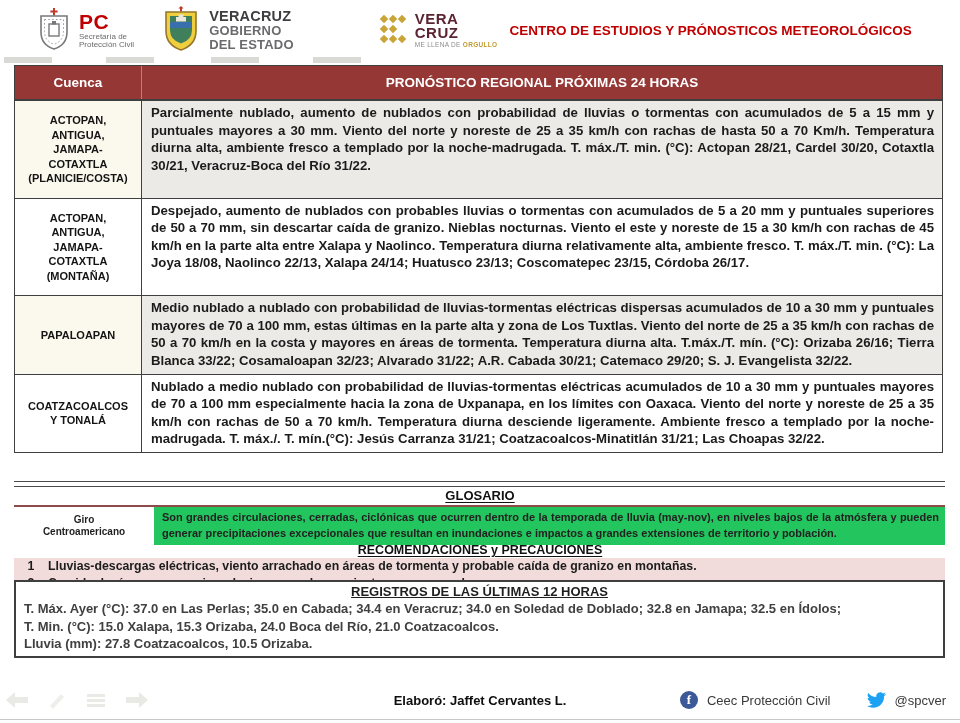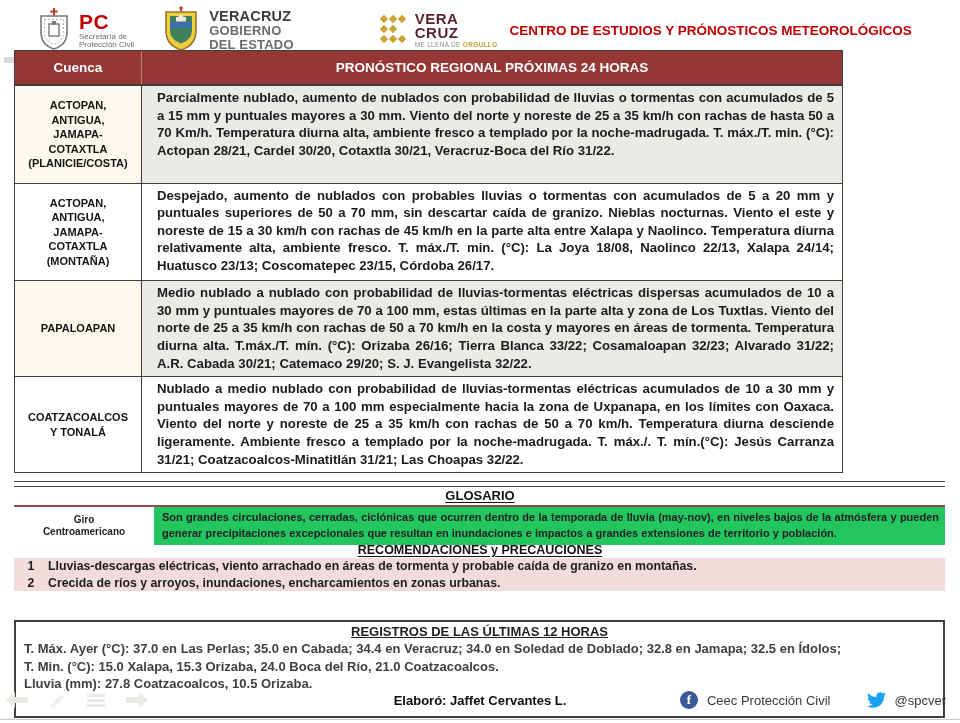--- a/index.html
+++ b/index.html
@@ -19,31 +19,31 @@
   .vc-txt { line-height: .92; }
   .vc-l { font-size: 15px; font-weight: bold; color: #5a2430; letter-spacing: .5px; }
   .vc-tag { font-size: 6.5px; color: #8c8c8c; margin-top: 3px; letter-spacing: .3px; }
   .vc-tag b { color: #bf9b30; }
   .page-title { font-size: 13.5px; font-weight: bold; color: #c00000; margin-left: 2px; white-space: nowrap; }
 
   .gray-tabs { position: absolute; top: 57px; left: 0; width: 960px; height: 6px; }
   .gray-tabs span { position: absolute; top: 0; height: 6px; width: 48px; background: #d9d9d6; }
 
   
-  .forecast-table { position: absolute; top: 50px; left: 14px; width: 829px; border: 1px solid #3f3f3f; }
+  .forecast-table { position: absolute; top: 65px; left: 14px; width: 929px; border: 1px solid #3f3f3f; }
   .t-head { display: grid; grid-template-columns: 127px 1fr; background: #953735; color: #fff; font-weight: bold; border-bottom: 1px solid #3f3f3f; }
   .t-head .hc { padding: 9px 4px; text-align: center; font-size: 13.5px; }
   .t-head .hc.first { border-right: 1px solid #b9807e; }
   .t-row { display: grid; grid-template-columns: 127px 1fr; border-top: 1px solid #3f3f3f; }
   .t-row:first-of-type { border-top: none; }
   .cell-label { display: flex; align-items: center; justify-content: center; text-align: center;
                 font-weight: bold; font-size: 11px; line-height: 1.32; white-space: pre-line;
                 border-right: 1px solid #3f3f3f; padding: 12px 2px; color: #141414; }
   .cell-text { font-weight: bold; font-size: 13.2px; line-height: 17.6px; text-align: justify;
-               padding: 3px 8px 4px 15px; color: #1b1b1b; }
+               padding: 3px 8px 4px 9px; color: #1b1b1b; }
   .bg-cream { background: #fbf8ed; }
   .bg-gray  { background: #eceae7; }
   .bg-white { background: #ffffff; }
 
   
   .rule { position: absolute; left: 14px; width: 931px; border-top: 1px solid #4a4a4a; }
   .section-title { position: absolute; left: 0; width: 960px; text-align: center; font-weight: bold; font-size: 13px; color: #111; }
   .section-title u { text-underline-offset: 2px; }
   .glossary-row { position: absolute; top: 505px; left: 14px; width: 931px; display: grid;
                   grid-template-columns: 140px 1fr; border-top: 2px solid #8d4b49; }
@@ -52,22 +52,22 @@
   .glossary-def { background: #22c55e; font-weight: bold; font-size: 11px; line-height: 15.5px;
                   text-align: justify; padding: 3px 6px 4px 8px; color: #222; }
 
   
   .rec-table { position: absolute; top: 558px; left: 14px; width: 931px; }
   .rec-row { display: grid; grid-template-columns: 34px 1fr; background: #f2dcdb;
              font-weight: bold; font-size: 12.3px; line-height: 16.5px; color: #1c1c1c; }
   .rec-row .num { text-align: center; }
 
   
-  .records { position: absolute; top: 620px; left: 14px; width: 931px; border: 2px solid #3f3f3f;
-             background: #fff; padding: 2px 8px 23px; }
+  .records { position: absolute; top: 580px; left: 14px; width: 931px; border: 2px solid #3f3f3f;
+             background: #fff; padding: 2px 8px 3px; }
   .records-title { text-align: center; font-weight: bold; font-size: 13px; margin-bottom: 1px; }
   .records-line { font-weight: bold; font-size: 13px; line-height: 17.5px; color: #404040; }
 
   
   .footer { position: absolute; top: 688px; left: 0; width: 960px; height: 39px; }
   .faded-icons { position: absolute; left: 4px; top: 2px; display: flex; gap: 16px; }
   .faded-icons svg { display: block; }
   .elaboro { position: absolute; left: 50%; top: 5px; transform: translateX(-50%);
              font-weight: bold; font-size: 13px; color: #0e0e0e; white-space: nowrap; }
   .social { position: absolute; right: 14px; top: 3px; display: flex; align-items: center; gap: 9px; }

